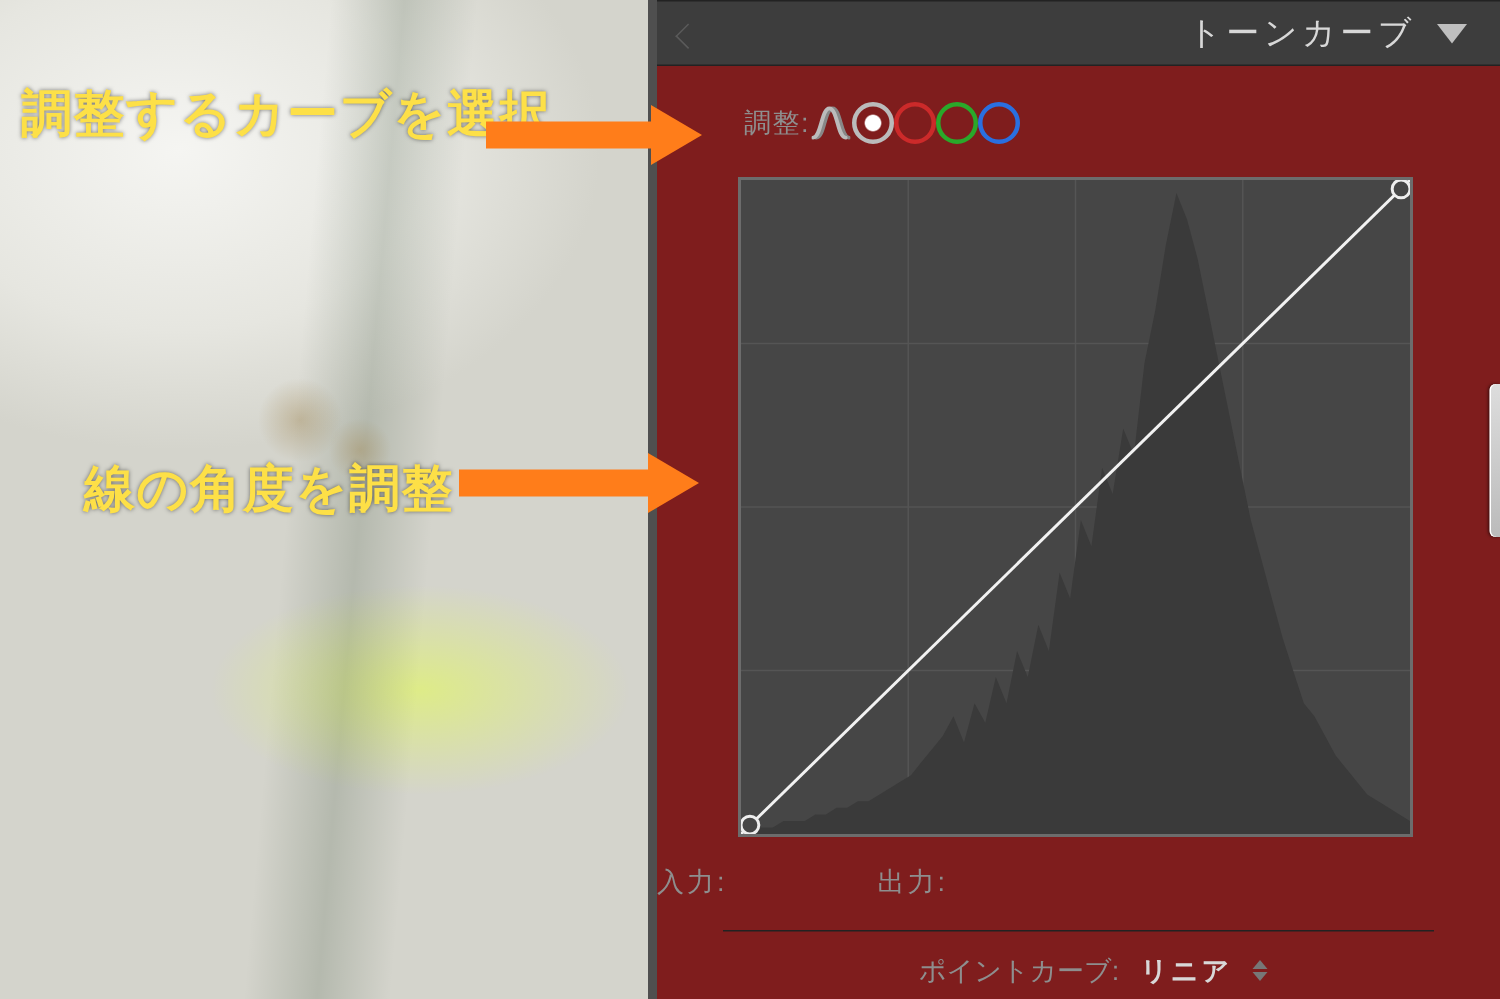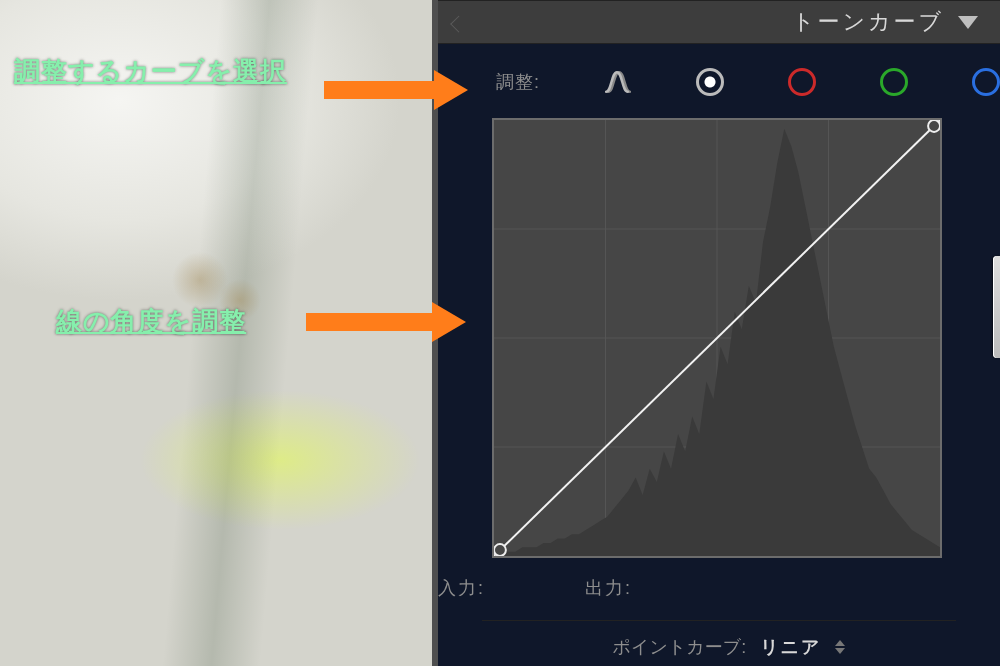--- a/index.html
+++ b/index.html
@@ -24,21 +24,21 @@
   .preview::after {
     content:"";
     position:absolute; inset:0;
     background:
       radial-gradient(circle 40px at 200px 280px, rgba(150,120,60,0.35), transparent 70%),
       radial-gradient(circle 30px at 240px 300px, rgba(160,130,70,0.35), transparent 70%),
       linear-gradient(95deg, transparent 45%, rgba(0,30,0,0.15) 55%, transparent 65%);
   }
   .panel {
     flex: 1;
-    background: #0f172a;
+    background: #7f1d1d;
     height: 666px;
     position: relative;
     color: #b0b0b0;
     border-left: 6px solid #4f4f4f;
   }
   .panel-header {
     height: 44px;
     display: flex;
     align-items: center;
     justify-content: flex-end;
@@ -63,21 +63,20 @@
   .panel-toggle {
     width: 0; height: 0;
     border-left: 10px solid transparent;
     border-right: 10px solid transparent;
     border-top: 13px solid #bfbfbf;
   }
   .adjust-row {
     display: flex;
     align-items: center;
     padding: 24px 0 12px 58px;
-    justify-content: space-between;
   }
   .adjust-label { font-size: 18px; color:#8e8e8e; letter-spacing:1px; }
   .tat {
     width: 28px; height: 28px;
     display:flex; align-items:center; justify-content:center;
   }
   .tat svg { width: 26px; height: 26px; }
   .chan {
     width: 28px; height: 28px; border-radius: 50%;
     border: 3px solid;
@@ -119,29 +118,28 @@
   }
   .mini-arrows .up, .mini-arrows .down {
     width:0;height:0;border-left:5px solid transparent;border-right:5px solid transparent;
   }
   .mini-arrows .up { border-bottom:6px solid #777; }
   .mini-arrows .down { border-top:6px solid #777; }
 
   
   .annot {
     position: absolute;
-    color: #86efac;
+    color: #fde047;
     font-weight: 700;
-    font-size: 26px;
+    font-size: 34px;
     letter-spacing: 1px;
     text-shadow: 0 0 3px rgba(0,0,0,.5);
     line-height: 1.35;
     pointer-events:none;
     white-space: nowrap;
-    text-decoration: underline;
   }
   .arrow {
     position:absolute;
     pointer-events:none;
   }
   .arrow .shaft {
     background:#ff7d1a;
     height:18px;
   }
   .arrow .head {

